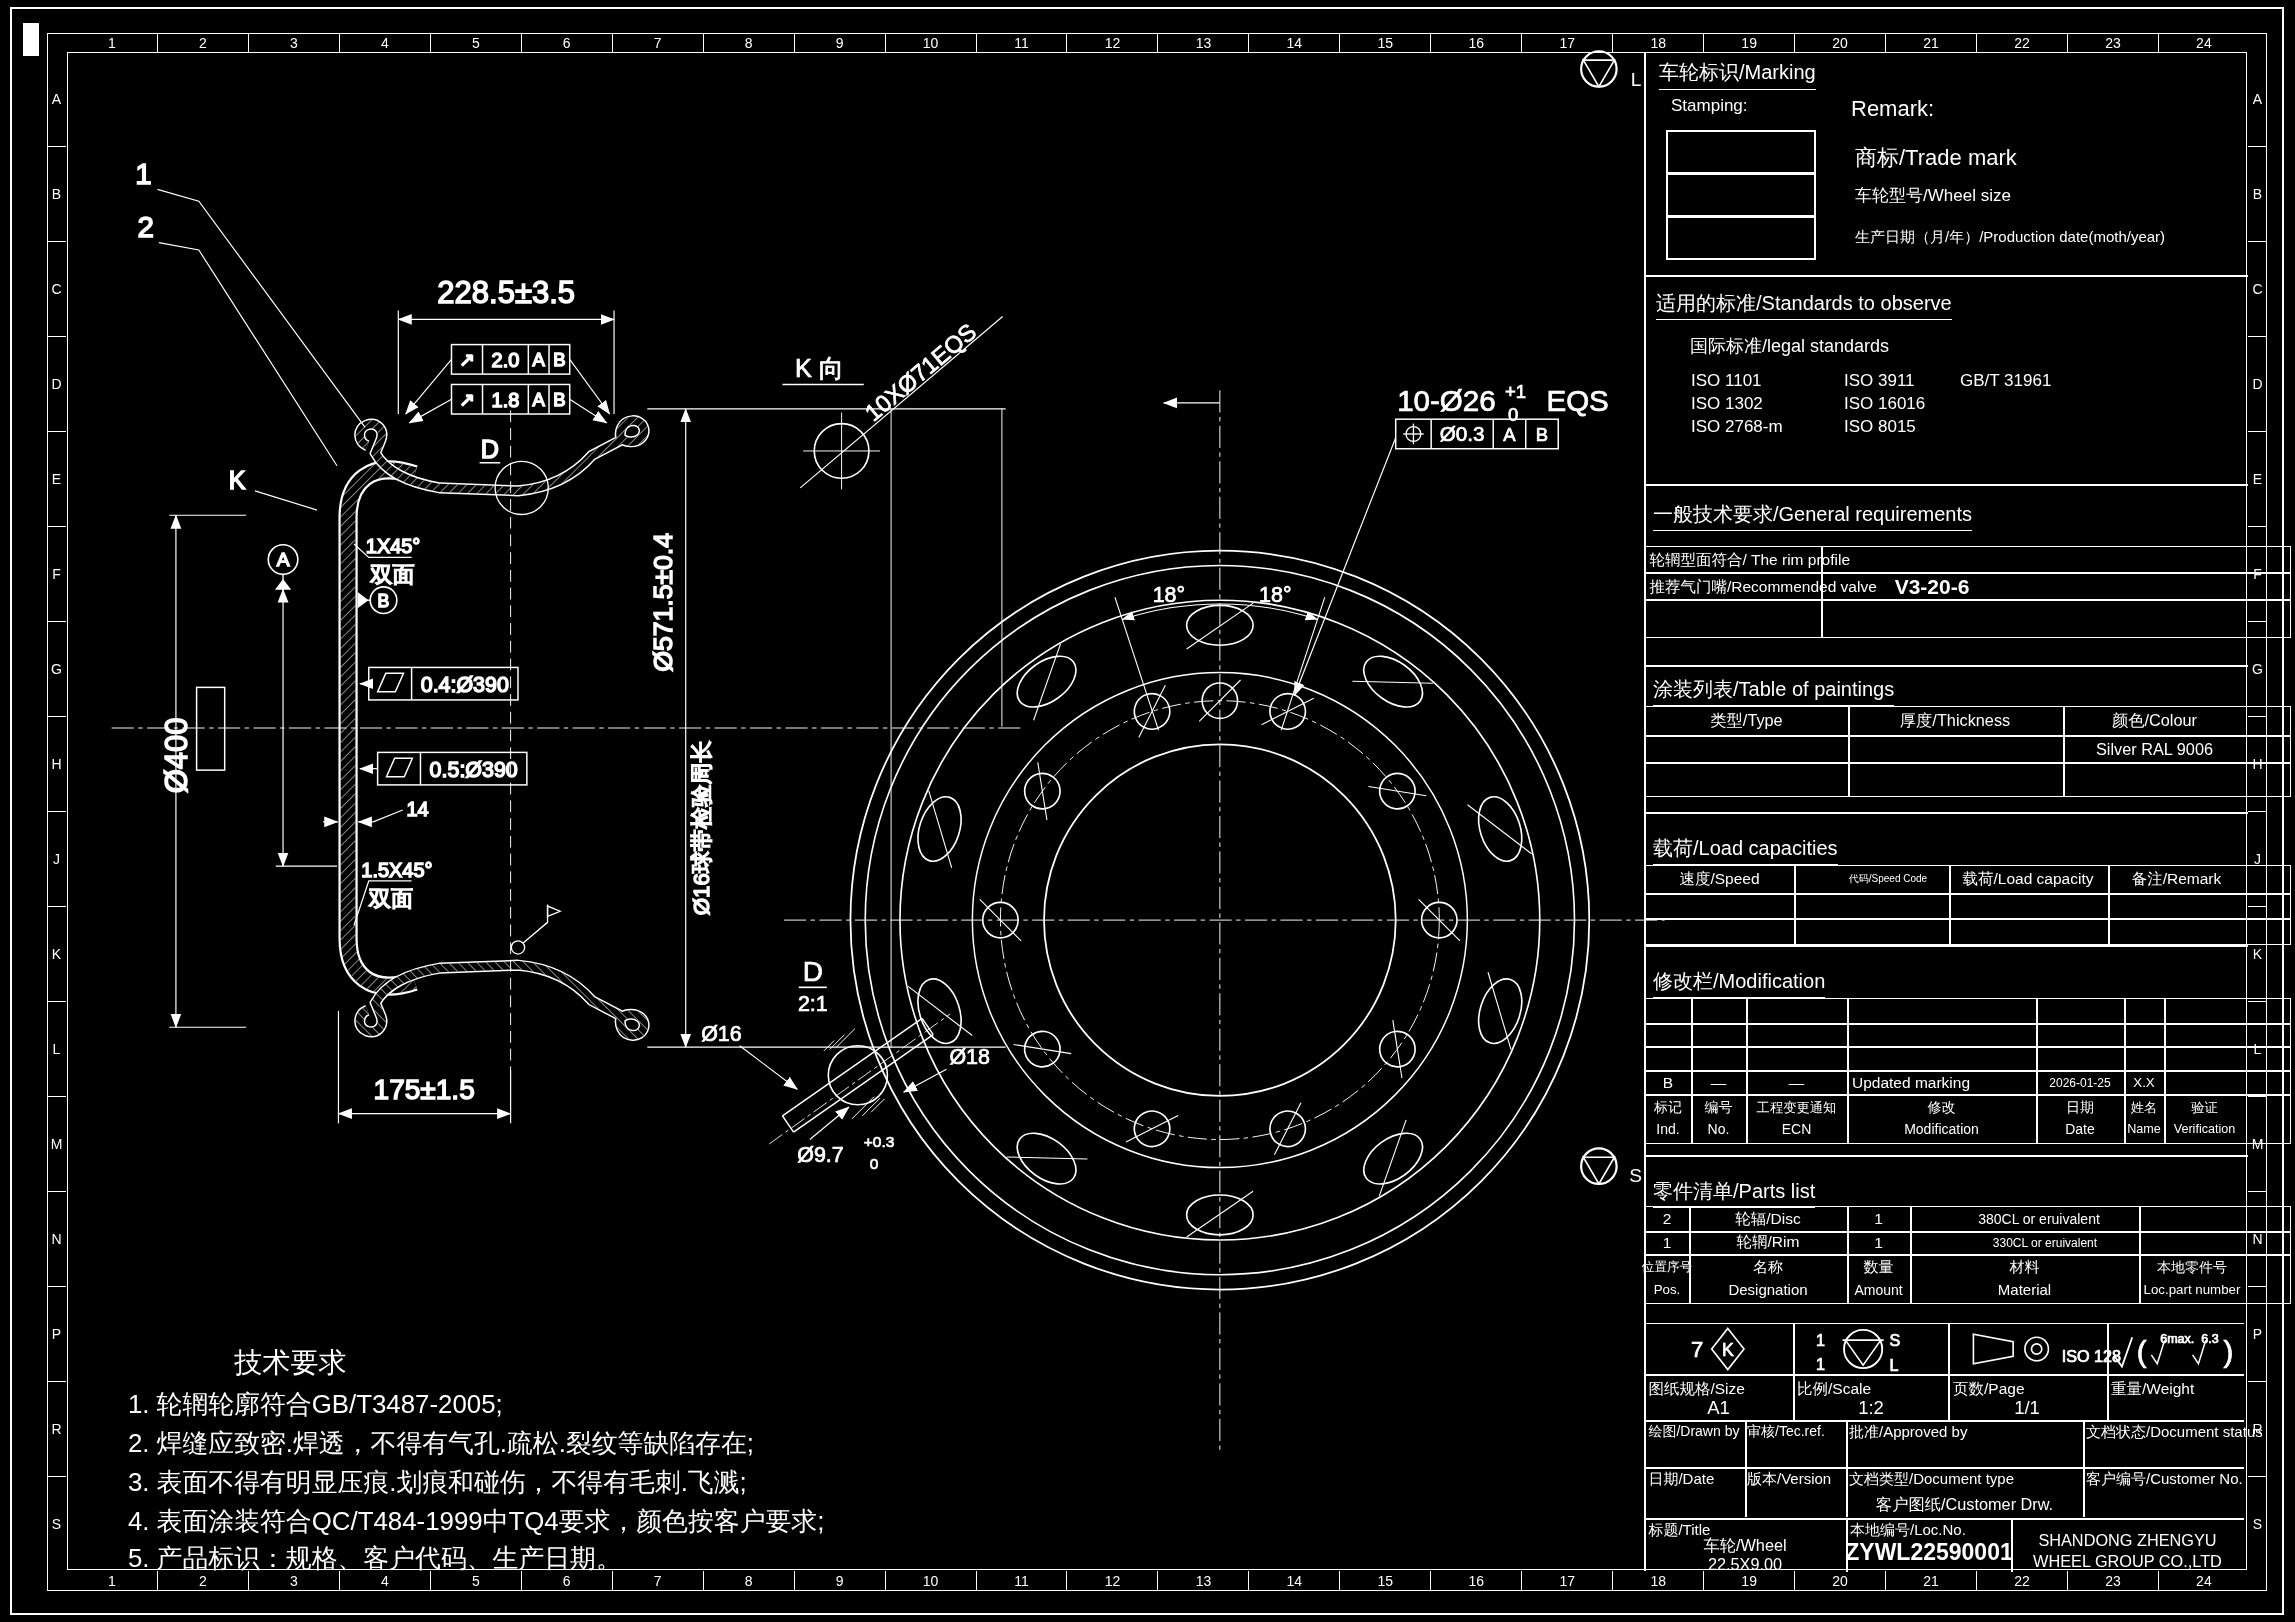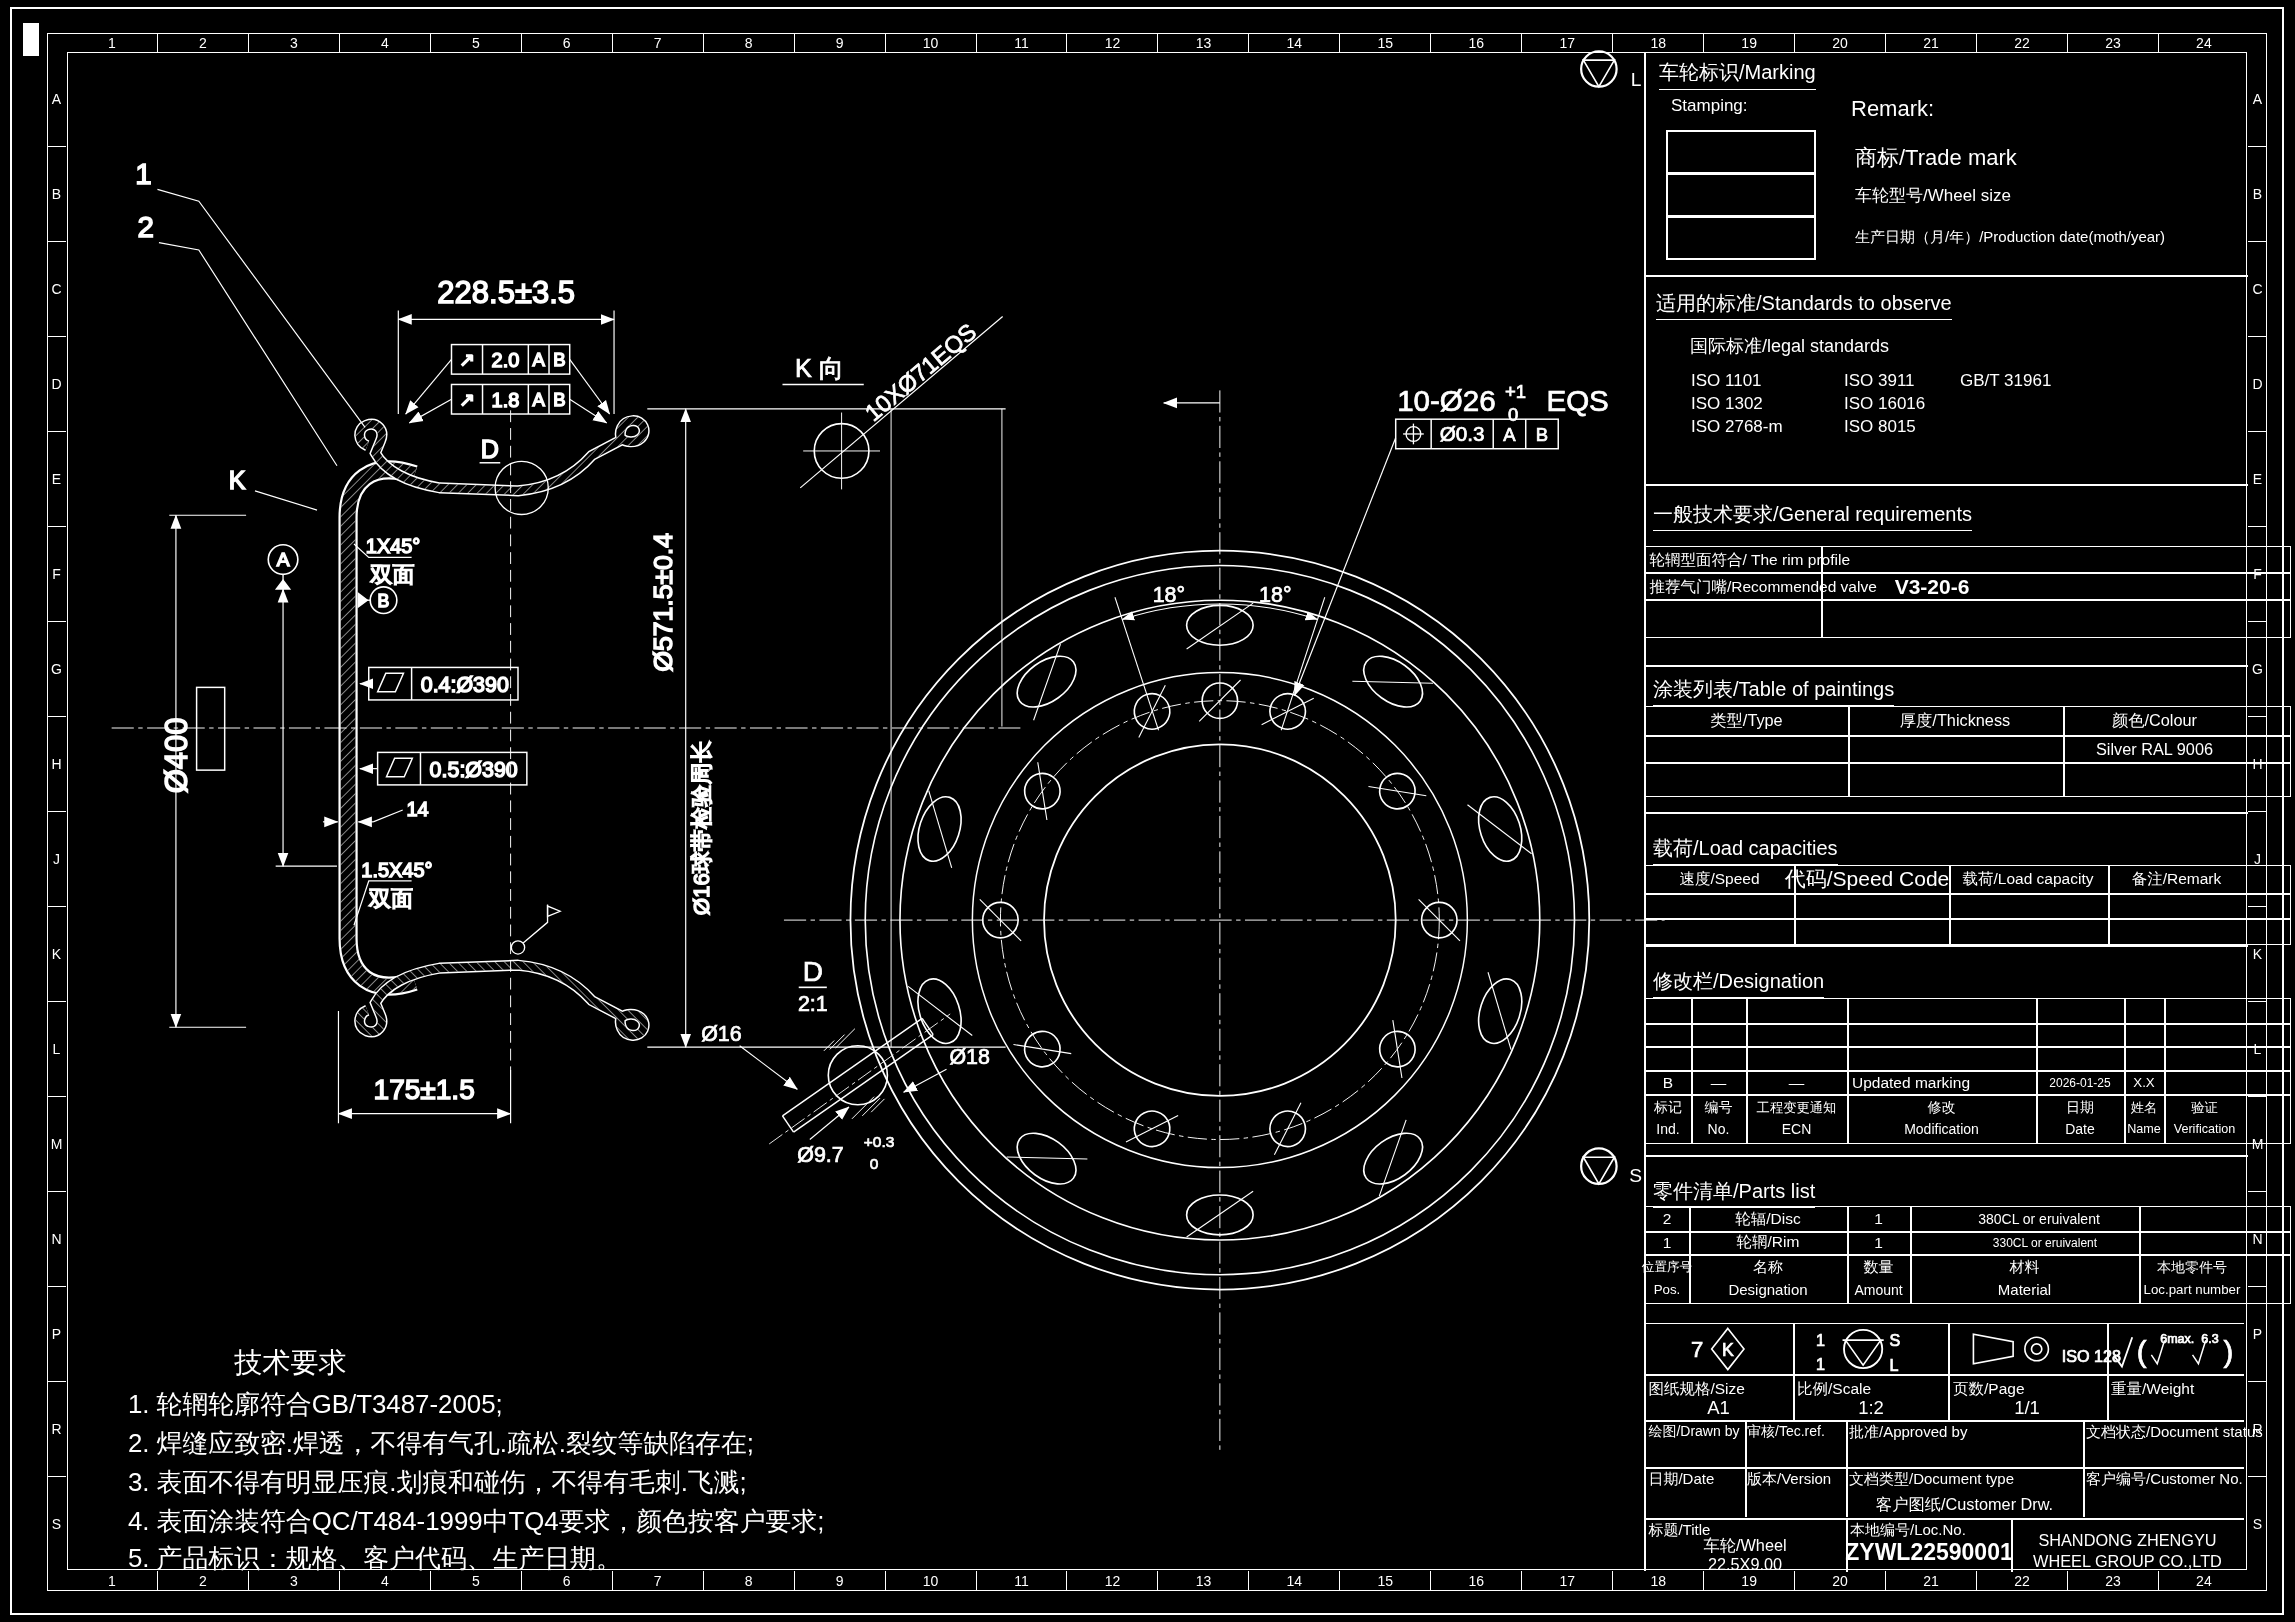--- a/index.html
+++ b/index.html
@@ -474,26 +474,26 @@
     </div>
 
     <div class="tt und" style="left:9px;top:783px;font-size:20px">载荷/Load capacities</div>
     <div class="tbl" style="left:0px;top:813px;width:600px;height:78px">
       <div class="vl" style="left:149px"></div>
         <div class="vl" style="left:304px"></div>
         <div class="vl" style="left:463px"></div>
       <div class="hl" style="top:27px"></div>
         <div class="hl" style="top:52px"></div>
       <div class="cellt ctr" style="left:0;top:2.2px;width:149px;height:22px;font-size:15.5px">速度/Speed</div>
-      <div class="cellt ctr" style="left:144px;top:2.2px;width:156px;height:22px;font-size:21px">代码/Speed Code</div>
+      <div class="cellt ctr" style="left:165px;top:2.2px;width:156px;height:22px;font-size:10px">代码/Speed Code</div>
       <div class="cellt ctr" style="left:304px;top:2.2px;width:158px;height:22px;font-size:15.5px">载荷/Load capacity</div>
       <div class="cellt ctr" style="left:463px;top:2.2px;width:137px;height:22px;font-size:15.5px">备注/Remark</div>
     </div>
 
-    <div class="tt und" style="left:9px;top:916px;font-size:20px">修改栏/Designation</div>
+    <div class="tt und" style="left:9px;top:916px;font-size:20px">修改栏/Modification</div>
     <div class="tbl" style="left:0px;top:946px;width:600px;height:144px">
       <div class="vl" style="left:46px"></div>
         <div class="vl" style="left:101px"></div>
         <div class="vl" style="left:202px"></div>
       <div class="vl" style="left:391px"></div>
         <div class="vl" style="left:479px"></div>
         <div class="vl" style="left:519px"></div>
       <div class="hl" style="top:24px"></div>
         <div class="hl" style="top:47px"></div>
         <div class="hl" style="top:71px"></div>

